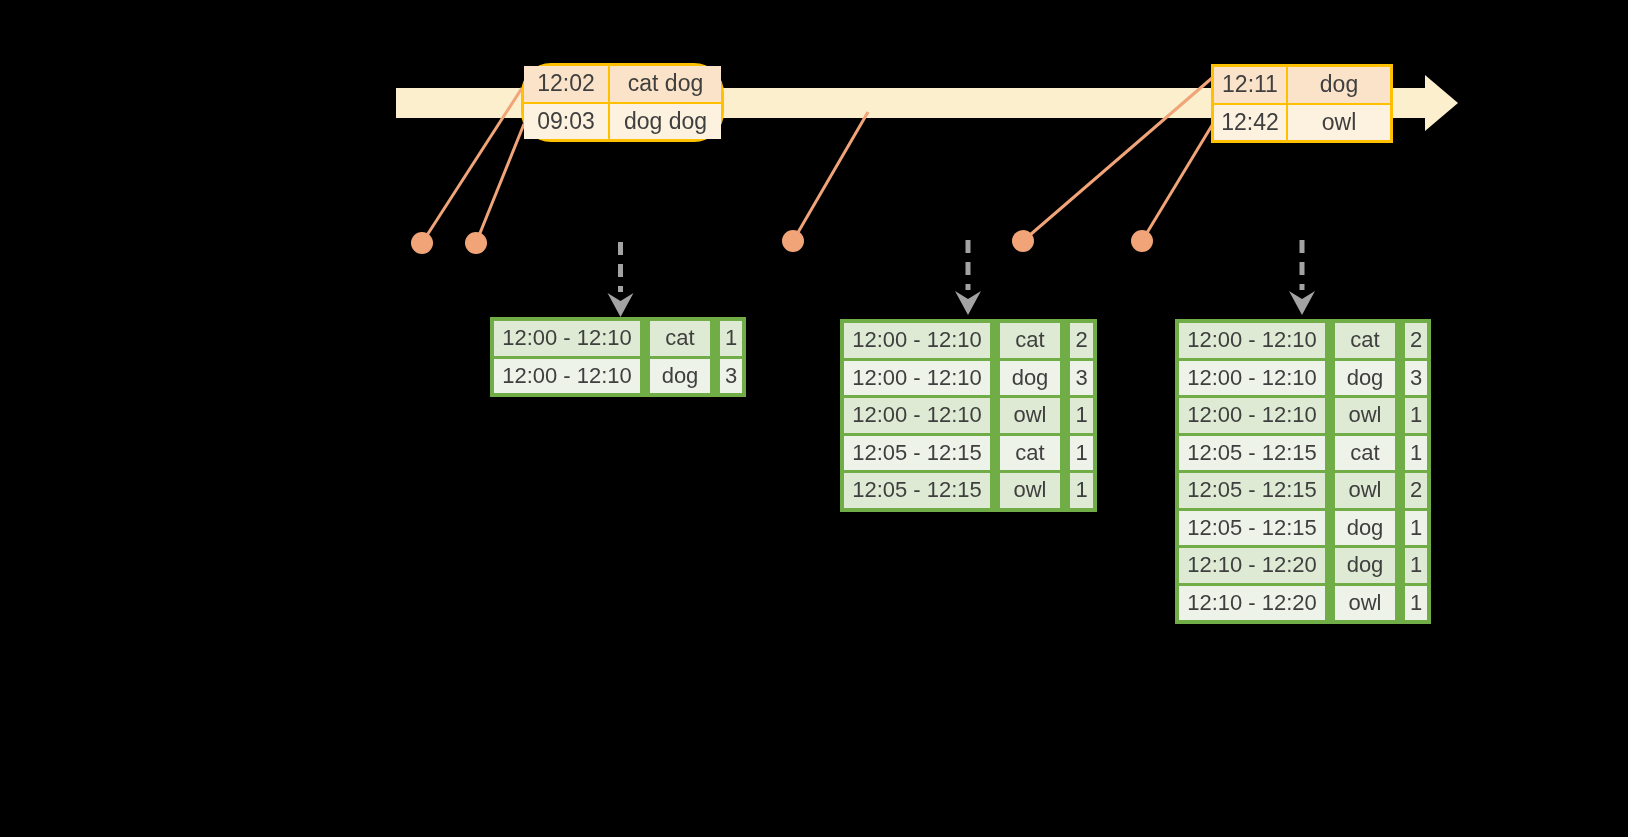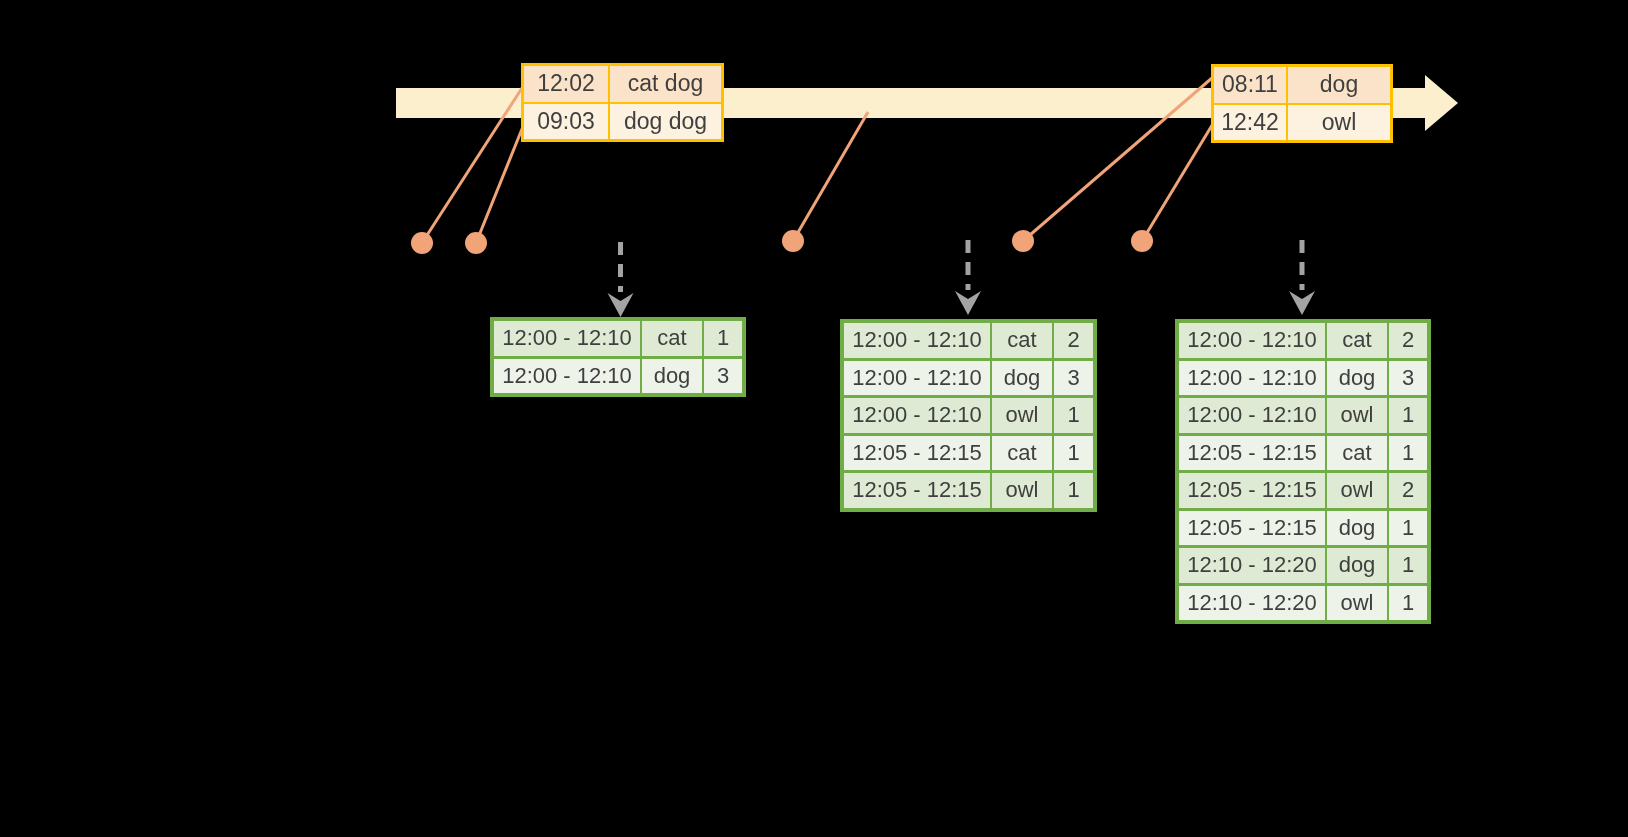--- a/index.html
+++ b/index.html
@@ -14,31 +14,31 @@
     border-left:33px solid #FCEFCD; z-index:1; }
   svg.overlay { position:absolute; left:0; top:0; z-index:2; }
   .conn { stroke:#F0A478; stroke-width:3; }
   .dot  { fill:#F0A478; }
   .trig { stroke:#A3A3A3; stroke-width:5; stroke-dasharray:13 9; }
   .trig-head { fill:#A3A3A3; }
   
   .event-table { position:absolute; display:flex; flex-direction:column;
     background:#FFC000; padding:3px; gap:2px; z-index:3; box-sizing:border-box; }
   .event-table .trow { display:grid; gap:2px; height:35.5px; }
-  .et1 { left:521px; top:63px;  width:203px; } .et1 .trow { grid-template-columns:84px 1fr; }
+  .et1 { left:521px; top:63px;  width:203px;border-radius:30px; } .et1 .trow { grid-template-columns:84px 1fr; }
   .et2 { left:866px; top:83px;  width:206px; } .et2 .trow { grid-template-columns:86px 1fr; }
   .et3 { left:1211px; top:64px; width:182px; } .et3 .trow { grid-template-columns:72px 1fr; }
   .event-table .tcell { display:flex; align-items:center; justify-content:center;
     font-size:23px; line-height:1; }
   .event-table .trow.dark  .tcell { background:#FAE3C8; }
   .event-table .trow.light .tcell { background:#FDF1E0; }
   
   .result-table { position:absolute; display:flex; flex-direction:column;
     background:#70AD47; padding:4px; gap:3px; z-index:3; box-sizing:border-box; }
-  .result-table .trow { display:grid; grid-template-columns:146px 60px 1fr; gap:2px; height:34.5px; }
+  .result-table .trow { display:grid; grid-template-columns:146px 60px 1fr; gap:10px; height:34.5px; }
   .rt1 { left:490px;  top:317px; width:256px; }
   .rt2 { left:840px;  top:319px; width:257px; }
   .rt3 { left:1175px; top:319px; width:256px; }
   .result-table .tcell { display:flex; align-items:center; justify-content:center;
     font-size:22px; line-height:1; }
   .result-table .trow.dark  .tcell { background:#DEEAD3; }
   .result-table .trow.light .tcell { background:#EEF3EA; }
 </style>
 </head>
 <body>
@@ -74,21 +74,21 @@
         <div class="tcell c0">12:02</div>
         <div class="tcell c1">cat dog</div>
       </div>
       <div class="trow light">
         <div class="tcell c0">09:03</div>
         <div class="tcell c1">dog dog</div>
       </div>
     </div>
   <div class="event-table et3">
       <div class="trow dark">
-        <div class="tcell c0">08:11</div>
+        <div class="tcell c0">12:11</div>
         <div class="tcell c1">dog</div>
       </div>
       <div class="trow light">
         <div class="tcell c0">12:42</div>
         <div class="tcell c1">owl</div>
       </div>
     </div>
 
   <div class="result-table rt1">
       <div class="trow dark">

